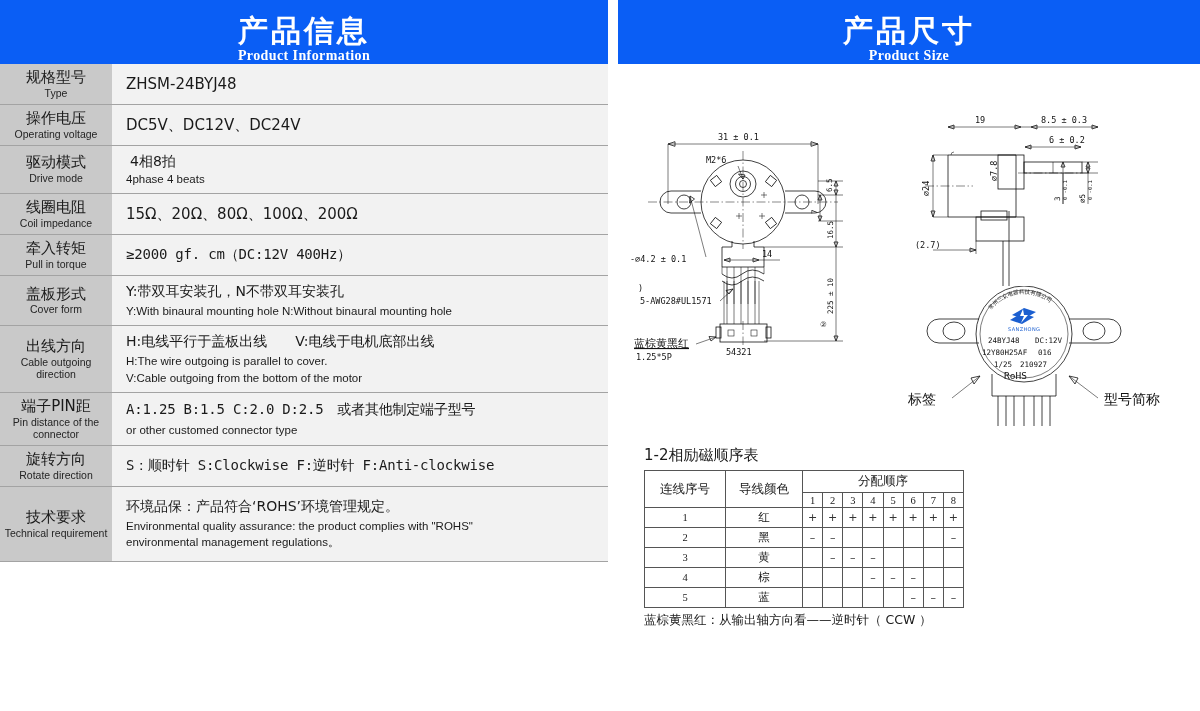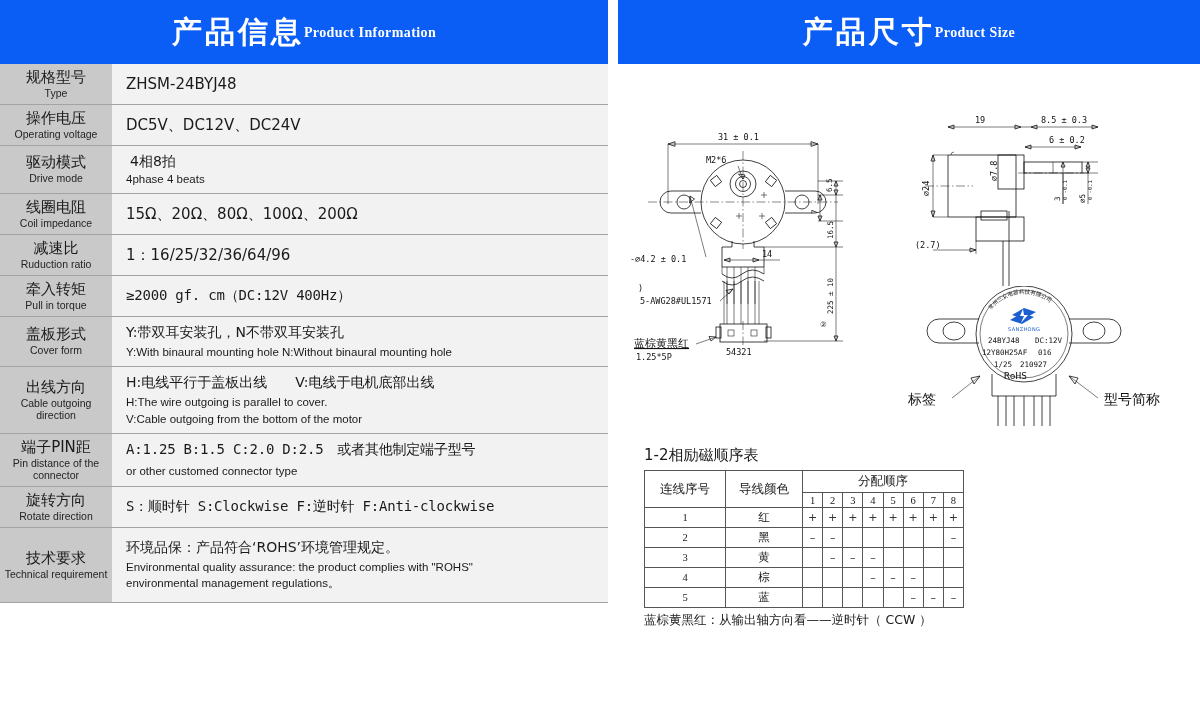--- a/index.html
+++ b/index.html
@@ -5,21 +5,21 @@
   html,body{margin:0;padding:0;background:#fff;}
   body{width:1200px;height:711px;font-family:"Liberation Sans","DejaVu Sans",sans-serif;color:#1a1a1a;position:relative;overflow:hidden;}
 
   .page{width:1200px;height:711px;position:relative;display:flex;}
 
   
   .left-panel{width:608px;height:711px;position:relative;}
   .right-panel{width:592px;height:604px;position:relative;}
 
   .banner{background:#0a5ef5;color:#fff;text-align:center;height:64px;
-          display:flex;flex-direction:row;align-items:center;justify-content:center;}
+          display:flex;flex-direction:column;align-items:center;justify-content:flex-end;}
   .banner-cn{font-size:30px;font-weight:700;letter-spacing:3px;line-height:1.02;
              font-family:"DejaVu Sans","Liberation Sans",sans-serif;}
   .banner-en{font-family:"Liberation Serif","DejaVu Serif",serif;font-size:14px;
              font-weight:700;letter-spacing:.4px;margin-top:1px;}
 
   .right-panel .banner{margin-left:10px;width:582px;}
 
   
   .spec{width:608px;border-collapse:collapse;table-layout:fixed;}
   .spec tr{border-bottom:1px solid #a3a3a3;}
@@ -109,29 +109,20 @@
         <tr>
           <td class="lbl">
             <div class="lbl-cn">线圈电阻</div>
             <div class="lbl-en">Coil impedance</div>
           </td>
           <td class="val">
             <div class="v-cn" style="font-size:15px">15Ω、20Ω、80Ω、100Ω、200Ω</div>
           </td>
         </tr>
 
-        <tr>
-          <td class="lbl">
-            <div class="lbl-cn">减速比</div>
-            <div class="lbl-en">Ruduction ratio</div>
-          </td>
-          <td class="val">
-            <div class="v-cn" style="font-size:15px">1：16/25/32/36/64/96</div>
-          </td>
-        </tr>
 
         <tr>
           <td class="lbl">
             <div class="lbl-cn">牵入转矩</div>
             <div class="lbl-en">Pull in torque</div>
           </td>
           <td class="val">
             <div class="v-mono">≥2000 gf. cm（DC:12V 400Hz）</div>
           </td>
         </tr>

